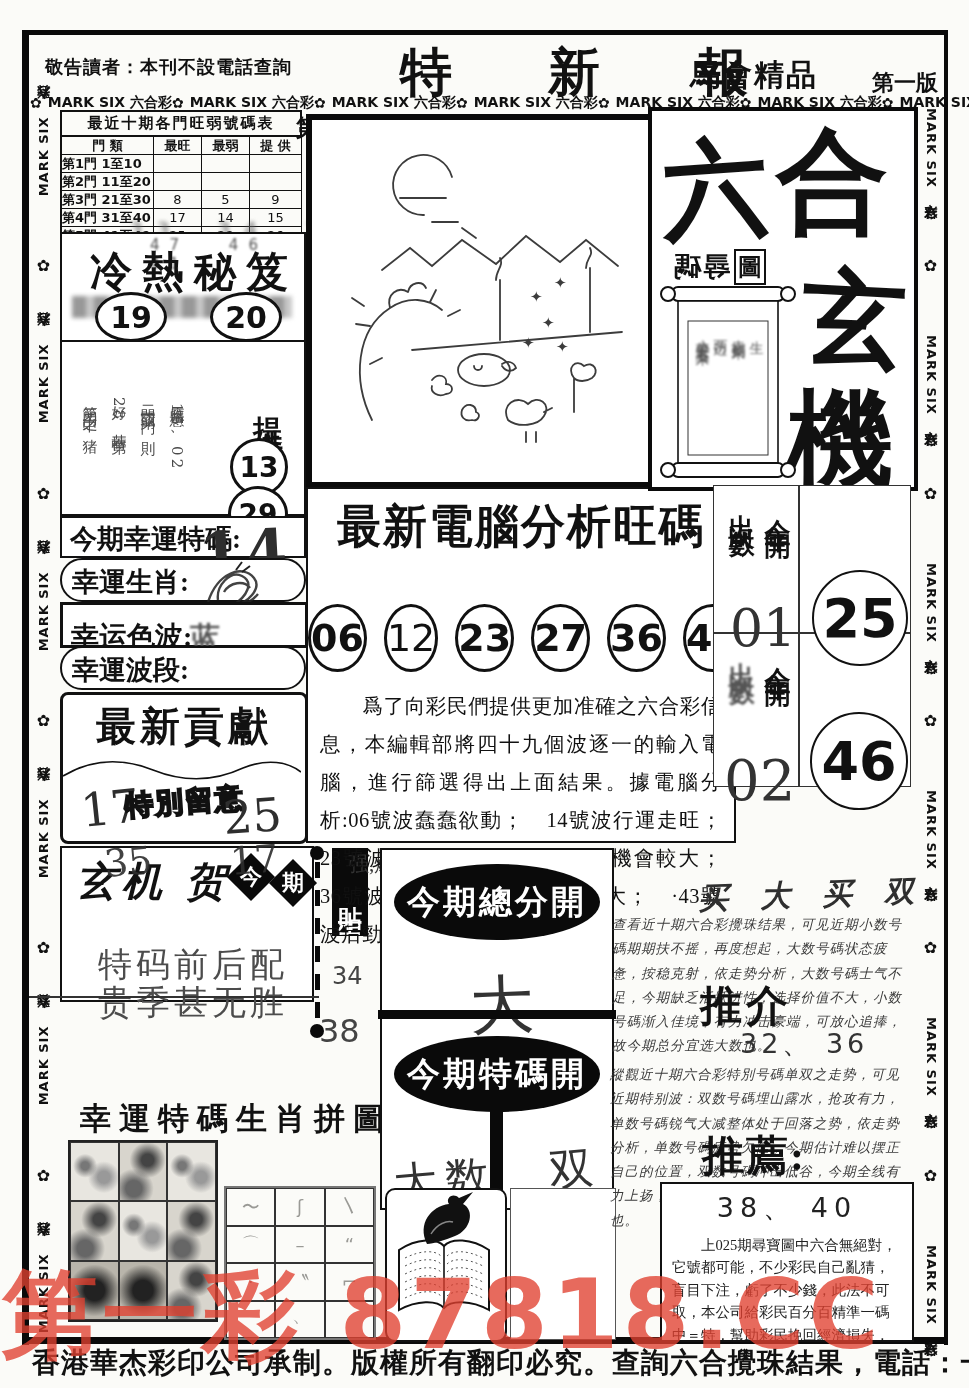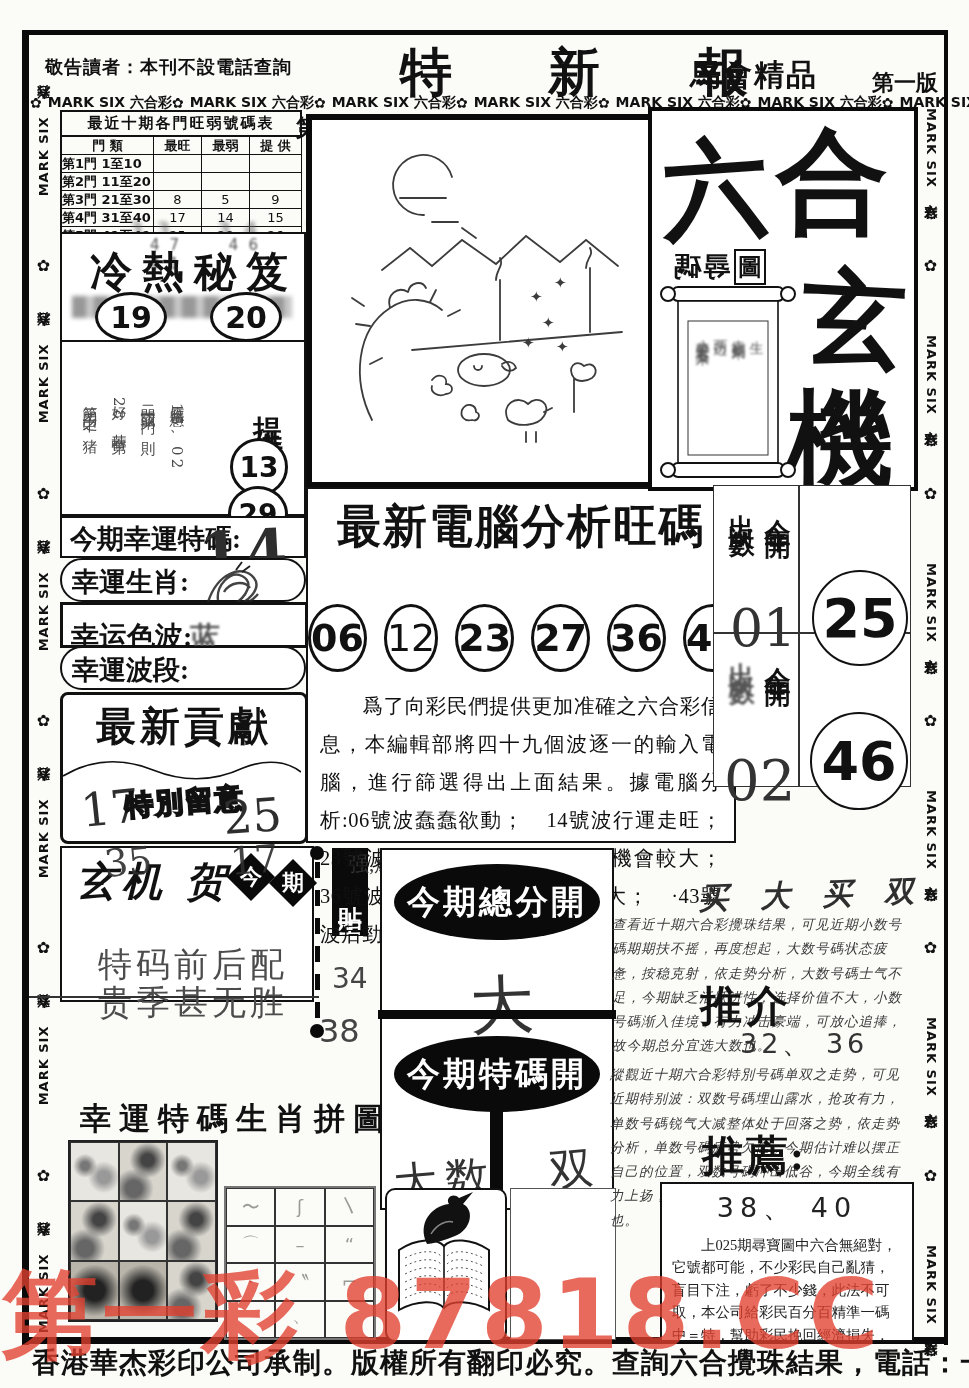--- a/index.html
+++ b/index.html
@@ -215,21 +215,21 @@
 <div class="abs serif" style="left:98px;top:980px;font-size:34px;color:#4c4c4c;letter-spacing:4px;filter:blur(.4px)">贵季甚无胜</div>
 <div class="abs" style="left:29px;top:996px;width:290px;height:2px;background:#333"></div>
 
 <div class="abs" style="left:310px;top:846px;width:14px;height:14px;border-radius:50%;background:#0a0a0a"></div>
 <div class="abs" style="left:315px;top:862px;width:5px;height:160px;background:repeating-linear-gradient(#0a0a0a 0 16px,transparent 16px 28px)"></div>
 <div class="abs" style="left:310px;top:1024px;width:14px;height:14px;border-radius:50%;background:#0a0a0a"></div>
 <div class="abs" style="left:332px;top:848px;width:36px;height:88px;background:#0a0a0a;display:flex;align-items:center;justify-content:center">
   <span class="vtext" style="color:#fff;font-size:24px;font-weight:bold;letter-spacing:6px">貼士</span>
 </div>
 <div class="abs serif" style="left:348px;top:850px;font-size:21px;color:#333">强,爆開有份</div>
-<div class="abs" style="left:332px;top:962px;font-size:28px;color:#444">34</div>
+<div class="abs" style="left:332px;top:962px;font-size:24px;color:#444">34</div>
 <div class="abs" style="left:319px;top:1012px;font-size:32px;color:#444">38</div>
 
 <div class="abs serif" style="left:80px;top:1098px;font-size:31px;font-weight:900;letter-spacing:8px">幸運特碼生肖拼圖</div>
 <div class="abs pz" style="left:68px;top:1140px;width:146px;height:178px;grid-template-columns:repeat(3,1fr);grid-template-rows:repeat(3,1fr)">
   <div class="noise1"></div>
   <div class="noise2"></div>
   <div class="noise1"></div>
   <div class="noise2"></div>
   <div class="noise1"></div>
   <div class="noise2"></div>

